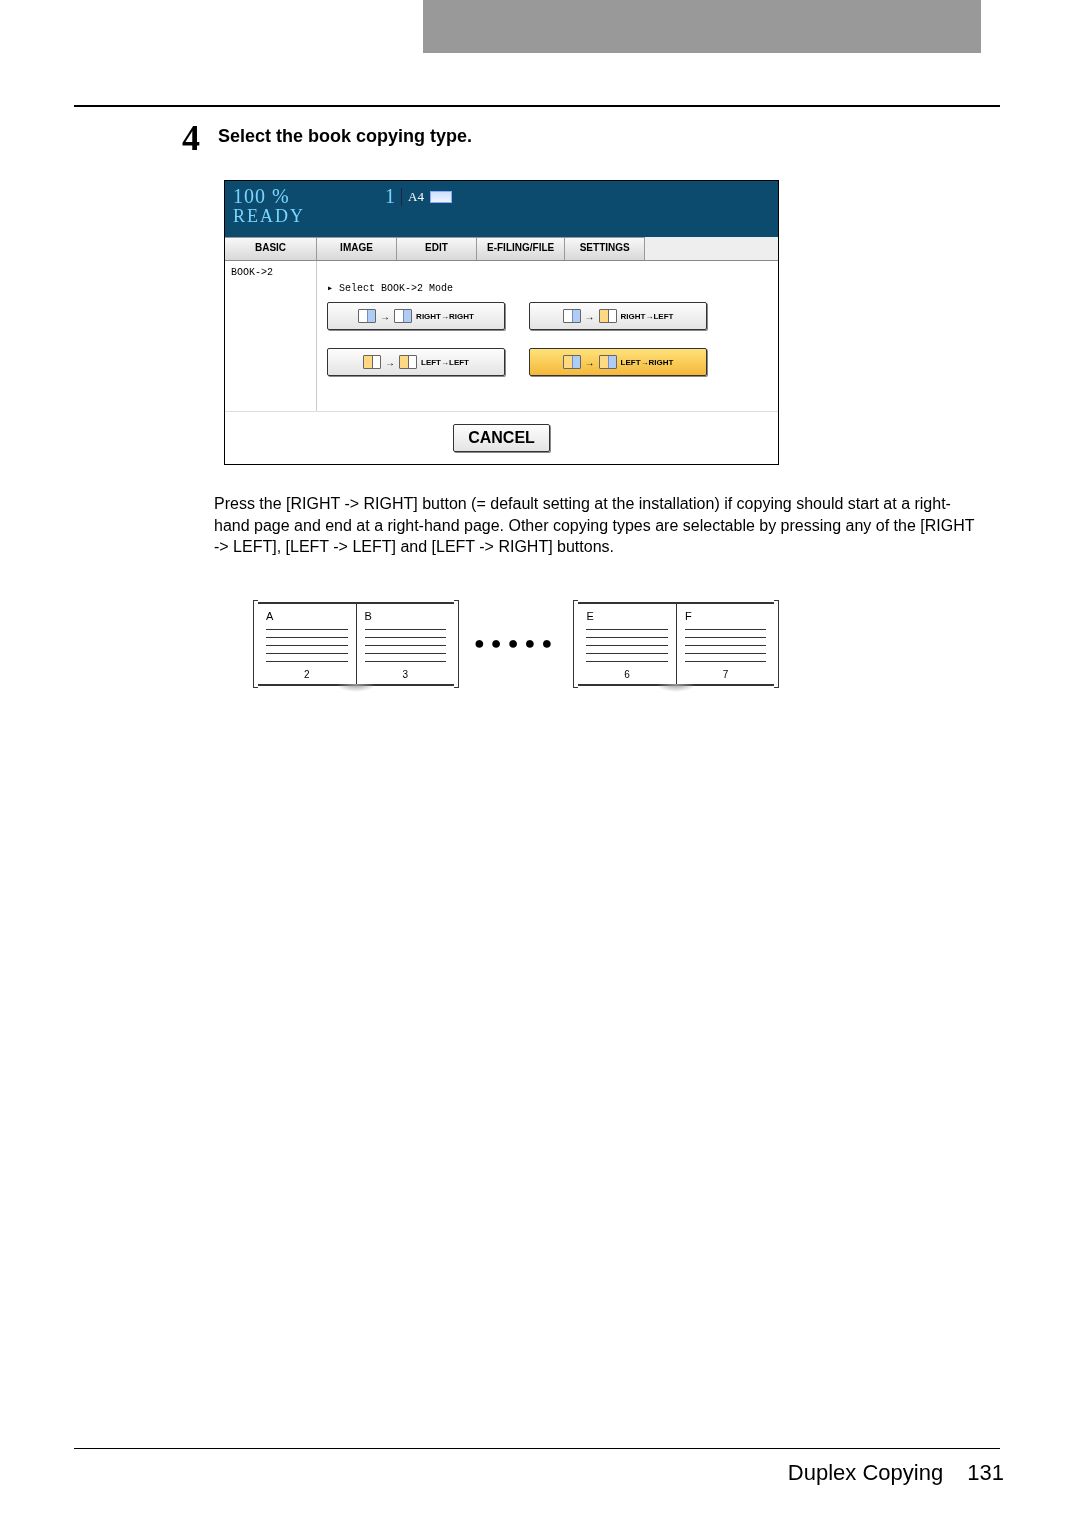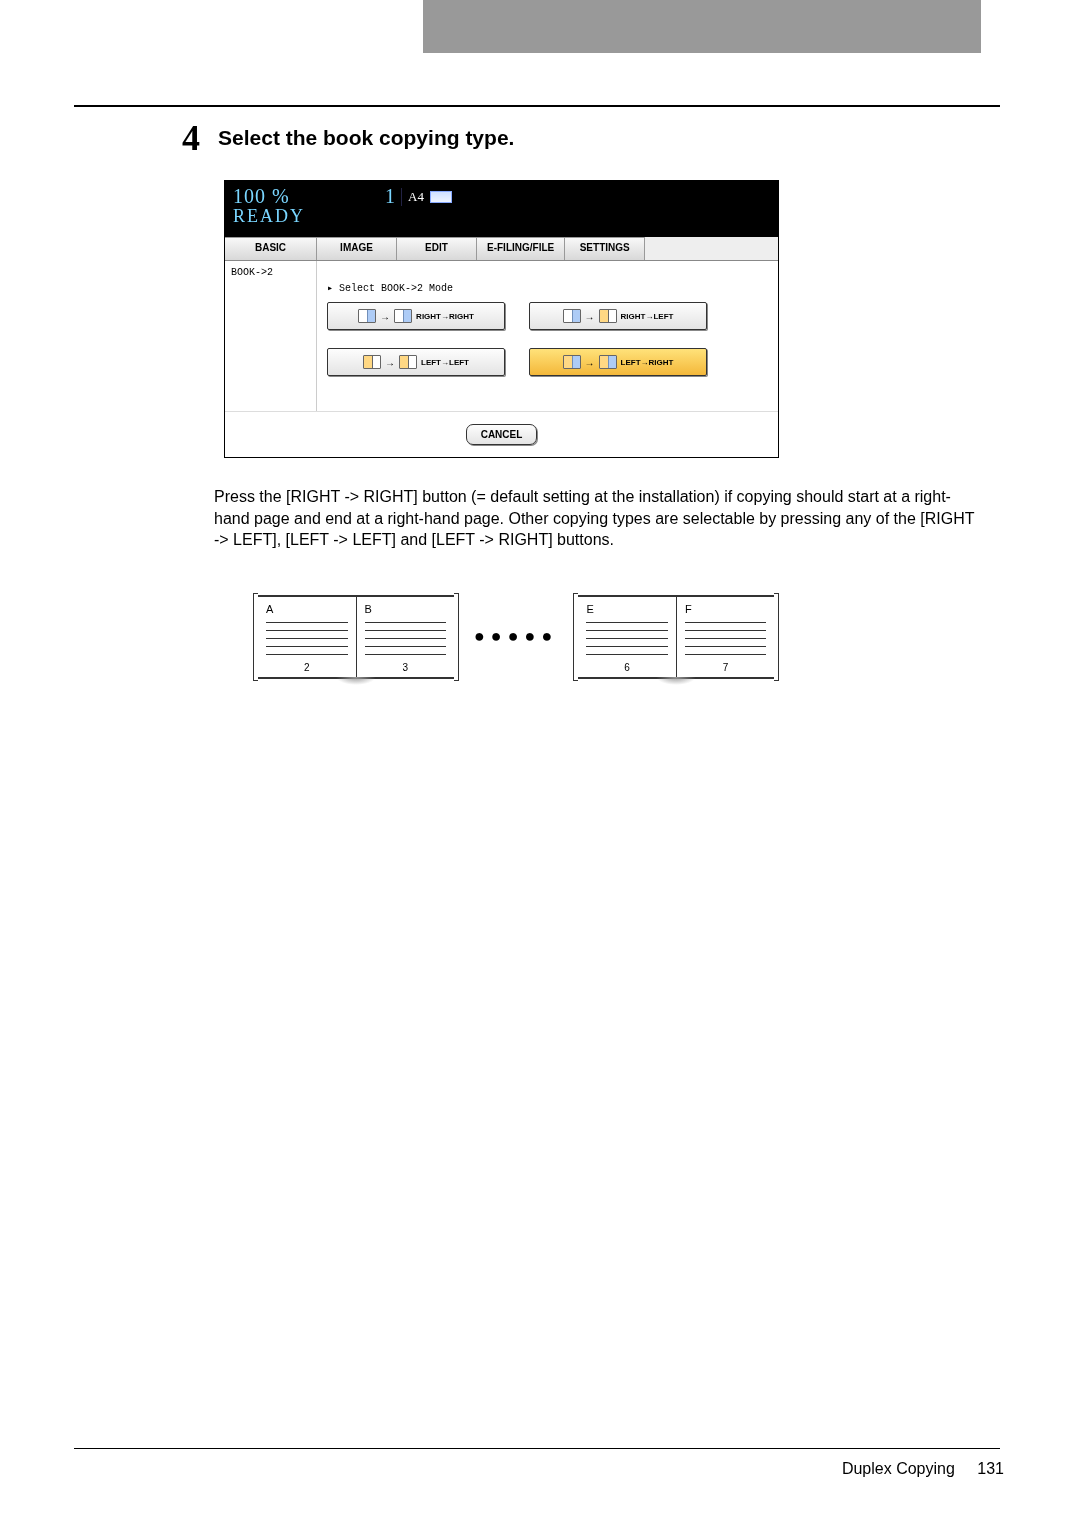--- a/index.html
+++ b/index.html
@@ -3,23 +3,23 @@
 <meta charset="utf-8">
 <style>
   * { box-sizing: border-box; margin: 0; padding: 0; }
   html, body { width: 1080px; height: 1526px; background: #fff; font-family: Arial, Helvetica, sans-serif; color: #000; }
   .header-band { position: absolute; left: 423px; top: 0; width: 558px; height: 53px; background: #999; }
   .top-rule { position: absolute; left: 74px; top: 105px; width: 926px; height: 2px; background: #000; }
   .bot-rule { position: absolute; left: 74px; top: 1448px; width: 926px; height: 1px; background: #000; }
   .content { position: absolute; left: 74px; top: 120px; width: 926px; }
   .step-row { display: flex; align-items: flex-start; gap: 18px; margin-left: 108px; }
   .step-num { font-family: Georgia, 'Times New Roman', serif; font-size: 36px; font-weight: bold; line-height: 1; }
-  .step-title { font-size: 21px; font-weight: bold; padding-top: 6px; text-align: right; }
+  .step-title { font-size: 18px; font-weight: bold; padding-top: 6px; text-align: right; }
   .ui-frame { margin-left: 150px; margin-top: 24px; width: 555px; border: 1px solid #000; background: #fff; }
-  .ui-status { background: #000000; color: #fff; padding: 4px 8px 6px 8px; position: relative; height: 56px; }
+  .ui-status { background: #0c4a6e; color: #fff; padding: 4px 8px 6px 8px; position: relative; height: 56px; }
   .percent { font-family: Georgia, serif; font-size: 20px; color: #7ad6ff; letter-spacing: 1px; }
   .ready { font-family: Georgia, serif; font-size: 18px; color: #7ad6ff; letter-spacing: 2px; margin-top: -2px; }
   .status-right { position: absolute; left: 160px; top: 4px; display: flex; align-items: center; gap: 6px; font-family: Georgia, serif; font-size: 18px; }
   .status-right .one { color: #7ad6ff; font-size: 20px; }
   .divider-v { width: 1px; height: 18px; background: #224; }
   .a4 { font-size: 13px; color: #fff; }
   .paper-icon { width: 22px; height: 12px; border: 1px solid #88aaff; background: linear-gradient(#cfe0ff,#eef4ff); }
   .tabs { display: flex; height: 24px; background: #eee; border-bottom: 1px solid #888; }
   .tab { flex: 0 0 auto; padding: 4px 10px; font-size: 10px; font-weight: bold; text-align: center; border-right: 1px solid #999; border-top: 1px solid #999; background: linear-gradient(#f8f8f8,#d8d8d8); min-width: 80px; }
   .tab.first { min-width: 92px; border-left: none; }
@@ -31,35 +31,35 @@
   .btn-grid { display: grid; grid-template-columns: 1fr 1fr; column-gap: 24px; row-gap: 18px; width: 380px; }
   .mode-btn { display: flex; align-items: center; justify-content: center; gap: 4px; height: 28px; border: 1px solid #333; border-radius: 2px; background: linear-gradient(#fdfdfd,#e4e4e4); font-size: 8px; font-weight: bold; box-shadow: 1px 1px 0 #888; padding: 0 6px; }
   .mode-btn.selected { background: linear-gradient(#ffe27a,#f4b83a); }
   .book-ico { width: 18px; height: 14px; border: 1px solid #666; background: #fff; position: relative; border-radius: 1px; }
   .book-ico::before { content:""; position:absolute; left:50%; top:0; bottom:0; width:1px; background:#666; }
   .book-ico.shade-l::after { content:""; position:absolute; left:0; top:0; bottom:0; width:50%; background: rgba(255,200,80,0.7); }
   .book-ico.shade-r::after { content:""; position:absolute; right:0; top:0; bottom:0; width:50%; background: rgba(120,170,240,0.6); }
   .book-ico.shade-both::after { content:""; position:absolute; left:0; top:0; bottom:0; right:0; background: linear-gradient(to right, rgba(255,200,80,0.7) 50%, rgba(120,170,240,0.6) 50%); }
   .arrow-i { font-size: 10px; }
   .ui-footer { text-align: center; padding: 12px 0; border-top: 1px solid #ddd; }
-  .cancel-btn { display: inline-block; padding: 4px 14px; font-size: 10px; font-weight: bold; border: 1px solid #333; border-radius: 7px; background: linear-gradient(#fdfdfd,#e4e4e4); box-shadow: 1px 1px 0 #888; }
+  .cancel-btn { display: inline-block; padding: 4px 14px; font-size: 16px; font-weight: bold; border: 1px solid #333; border-radius: 2px; background: linear-gradient(#fdfdfd,#e4e4e4); box-shadow: 1px 1px 0 #888; }
   .para { margin-left: 140px; margin-top: 28px; width: 768px; font-size: 16px; line-height: 1.35; }
   .book-diagram { margin-left: 182px; margin-top: 44px; display: flex; align-items: center; gap: 8px; }
   .book { width: 200px; border: 2px solid #333; border-radius: 2px; display: flex; position: relative; background: #fff; }
   .book::before, .book::after { content:""; position:absolute; top:-4px; bottom:-4px; width:4px; border:1px solid #333; background:#fff; }
   .book::before { left:-5px; border-right:none; }
   .book::after { right:-5px; border-left:none; }
   .page { flex:1; padding: 6px 8px 4px 8px; position: relative; }
   .page + .page { border-left: 1px solid #333; }
   .page-label { font-size: 11px; margin-bottom: 2px; }
   .line { height: 1px; background: #333; margin: 7px 0; }
   .page-num { text-align: center; font-size: 10px; margin-top: 4px; }
   .book-spine { position:absolute; left:50%; bottom:-8px; transform:translateX(-50%); width: 40px; height: 8px; background: radial-gradient(ellipse at top, #999, transparent 70%); }
   .dots { font-size: 18px; letter-spacing: 6px; padding: 0 10px; }
-  .footer-text { position: absolute; right: 76px; bottom: 48px; font-size: 16px; }
+  .footer-text { position: absolute; right: 76px; bottom: 40px; font-size: 22px; }
   .footer-text .pnum { margin-left: 18px; }
 </style>
 </head>
 <body>
 
 <div class="header-band"></div>
 <div class="top-rule"></div>
 
 <div class="content">
 

